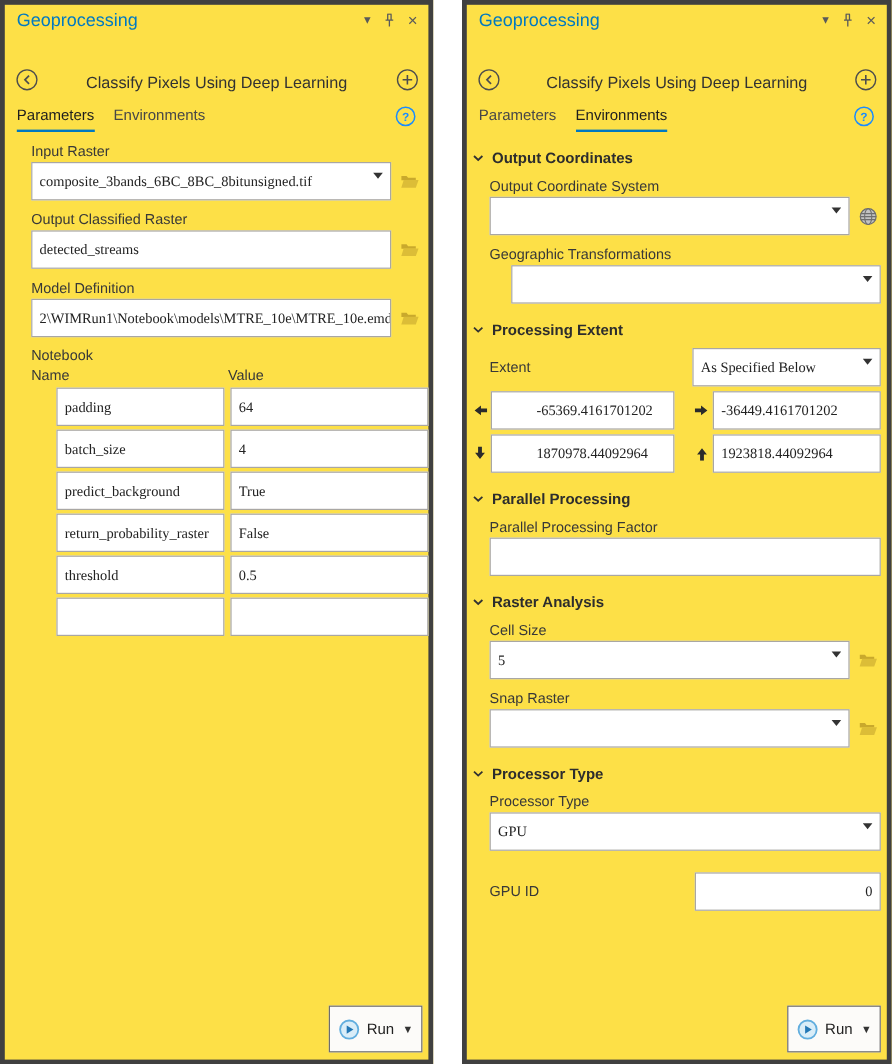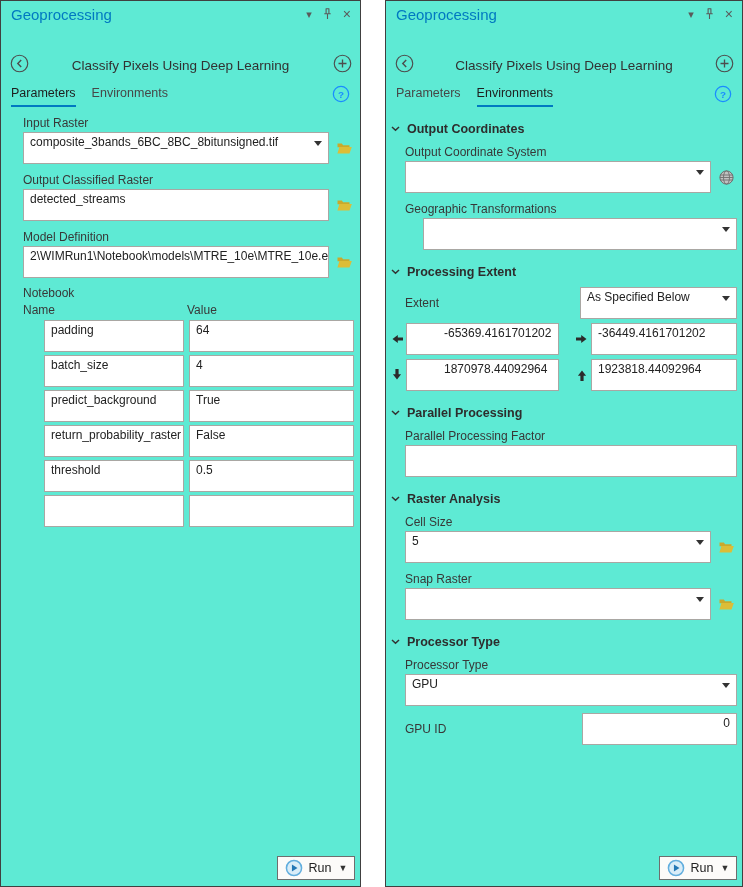--- a/index.html
+++ b/index.html
@@ -1,17 +1,17 @@
 <!DOCTYPE html>
 <html><head>
 <meta charset="utf-8">
 <style>
   * { margin:0; padding:0; box-sizing:border-box; }
   html,body { width:743px; height:887px; background:#ffffff; font-family:"Liberation Sans",sans-serif; overflow:hidden; }
-  .panel { position:absolute; top:0; height:887px; background:#5eead4; border:1px solid #404040; }
+  .panel { position:absolute; top:0; height:887px; background:#fde047; border:4px solid #404040; }
   #panel-left { left:0; width:361px; }
   #panel-right { left:385px; width:358px; }
 
   
   .win-bar { position:relative; padding:5px 8px 0 10px; height:28px; }
   .win-title { color:#0079c1; font-size:15px; }
   .win-controls { position:absolute; top:7px; right:9px; display:flex; gap:11px; align-items:center; color:#5a5a5a; }
   .wc { font-size:11px; line-height:11px; cursor:default; }
   .wc-close { font-size:14px; line-height:11px; }
 
@@ -24,22 +24,22 @@
   .tab-bar { position:relative; margin:13px 10px 0 10px; display:flex; gap:16px; }
   .tab { font-size:12.5px; color:#474747; padding-bottom:5px; border-bottom:2px solid transparent; cursor:default; }
   .tab.active { color:#1e1e1e; border-bottom-color:#0079c1; }
   .help-btn { position:absolute; right:0; top:-1px; }
 
   
   .fld-label { font-size:12px; color:#383838; margin:9px 0 2px; }
   .fld-row { display:flex; align-items:center; }
   .input, .combo, .args-cell {
     position:relative; height:32px; border:1px solid #a9a7a3; background:#fff;
-    font-size:12px; color:#222; padding:2px 6px; display:flex; 
-    white-space:nowrap; overflow:hidden;
+    font-size:12px; color:#222; padding:2px 6px; display:flex; align-items:center;
+    white-space:nowrap; overflow:hidden;font-family:Liberation Serif, serif;
   }
   .input, .combo { flex:1; }
   .combo { padding-right:18px; }
   .combo::after { content:""; position:absolute; right:6px; top:8px;
     border:4px solid transparent; border-top:5px solid #333; }
   .icon-btn { width:21px; height:19px; margin-left:5px; display:flex; align-items:center; justify-content:center; }
 
   
   .content-l { padding:0 5px 16px 22px; }
   .args-head { display:grid; grid-template-columns:164px auto; font-size:12px; color:#383838; margin-top:3px; }
@@ -55,25 +55,25 @@
   .extent-head .fld-label { flex:1; margin:0; }
   .extent-combo { flex:0 0 157px; }
   .ext-row { display:flex; align-items:center; margin:4px 0 0 0; }
   .ext-arrow { width:12px; display:flex; margin-right:3px; flex:0 0 auto; }
   .ext-input { flex:0 0 153px;padding-left:37px; }
   .ext-gap { width:17px; flex:0 0 auto; }
   .ext-input2 { flex:1; }
   .rot180 { transform:rotate(180deg); }
   .rot90 { transform:rotate(90deg); }
   .rot270 { transform:rotate(-90deg); }
-  .gpu-row { display:flex; align-items:center; justify-content:space-between; margin-top:7px; }
+  .gpu-row { display:flex; align-items:center; justify-content:space-between; margin-top:18px; }
   .gpu-input { flex:0 0 155px; justify-content:flex-end; text-align:right; }
 
   
-  .run-btn { position:absolute; right:5px; bottom:6px; width:78px; height:24px;
+  .run-btn { position:absolute; right:5px; bottom:6px; width:78px; height:39px;
     border:1px solid #6e6e6e; background:#fcfbf9; display:flex; align-items:center;
     justify-content:center; gap:6px; font-size:12.5px; color:#222; cursor:default; }
   .run-caret { font-size:9px; color:#333; margin-left:1px; }
 
   svg { display:block; }
 </style>
 </head>
 <body>
 
 <div class="panel" id="panel-left">

